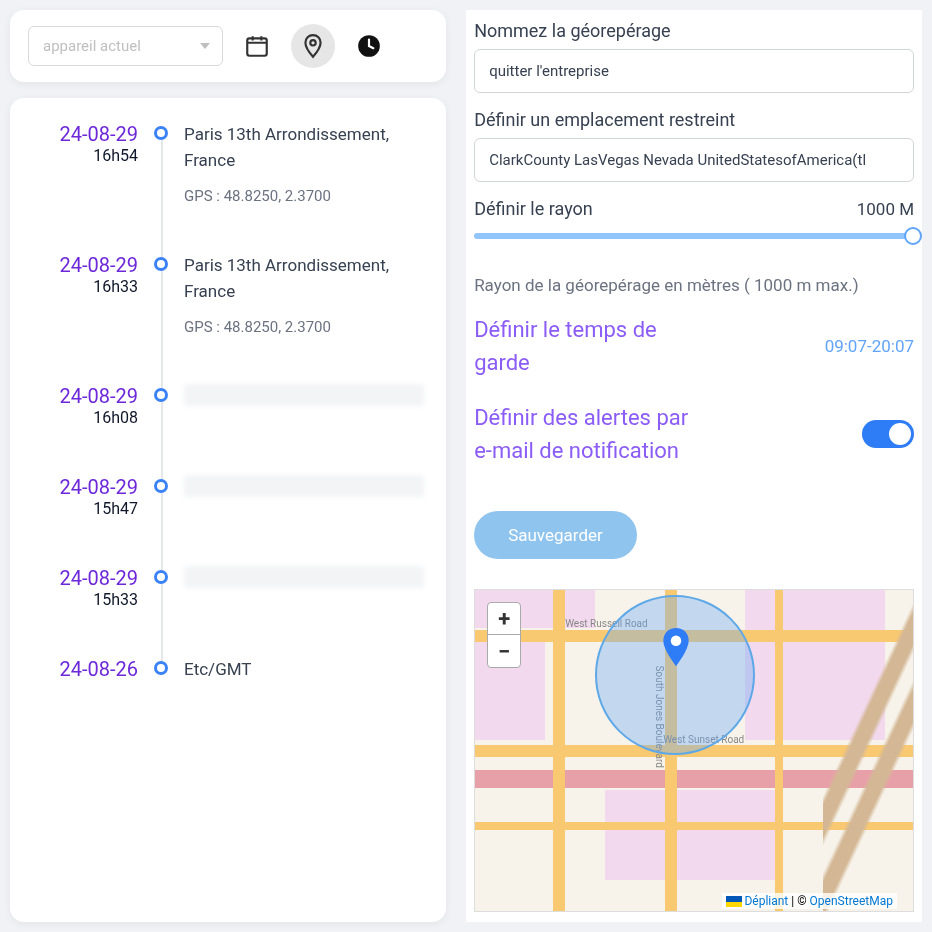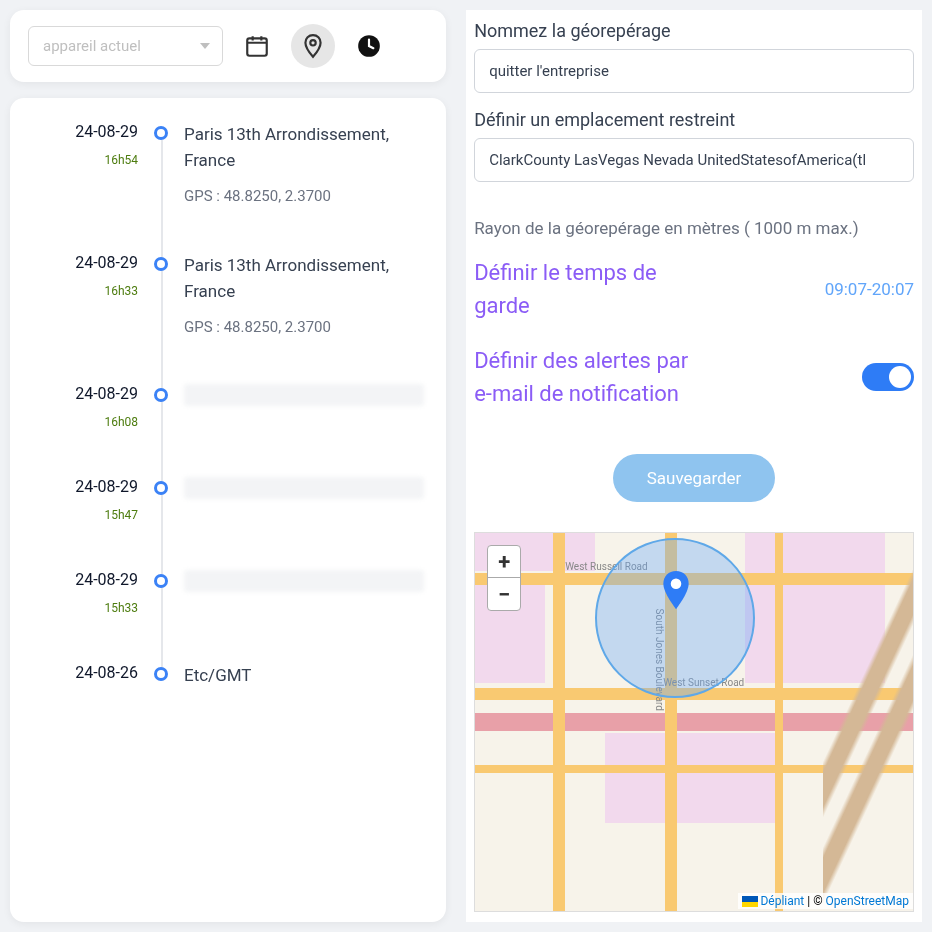--- a/index.html
+++ b/index.html
@@ -8,59 +8,59 @@
 .left-panel{width:470px;display:flex;flex-direction:column;gap:16px}
 .toolbar{background:#fff;border-radius:14px;padding:14px 18px;display:flex;align-items:center;gap:18px;box-shadow:0 2px 8px rgba(0,0,0,0.06)}
 .device-select{flex:0 0 auto;border:1px solid #d9d9d9;border-radius:6px;padding:10px 36px 10px 14px;color:#bfbfbf;font-size:15px;position:relative;cursor:pointer;width:195px}
 .device-select::after{content:"";position:absolute;right:12px;top:50%;transform:translateY(-50%);width:0;height:0;border-left:5px solid transparent;border-right:5px solid transparent;border-top:6px solid #bfbfbf}
 .toolbar-icon{width:32px;height:32px;display:flex;align-items:center;justify-content:center;cursor:pointer;border-radius:50%}
 .toolbar-icon.active{background:#e6e6e6;width:44px;height:44px}
 .toolbar-icon svg{width:26px;height:26px}
 .timeline{background:#fff;border-radius:14px;padding:24px 20px 0;flex:1;overflow:hidden;box-shadow:0 2px 8px rgba(0,0,0,0.06)}
 .timeline-item{display:flex;gap:16px;margin-bottom:48px;position:relative}
 .timeline-left{width:108px;text-align:right;flex-shrink:0}
-.timeline-date{color:#0f172a;font-size:16px}
-.timeline-time{color:#4d7c0f;font-size:12px;margin-top:12px}
+.timeline-date{color:#6d28d9;font-size:20px}
+.timeline-time{color:#0f172a;font-size:16px;margin-top:0}
 .timeline-dot{width:14px;height:14px;border:3px solid #3b82f6;border-radius:50%;background:#fff;flex-shrink:0;margin-top:4px;position:relative;z-index:2}
 .timeline-line{position:absolute;left:131px;top:18px;width:2px;height:calc(100% + 48px);background:#e5e7eb;z-index:1}
 .timeline-content{flex:1}
 .timeline-title{color:#374151;font-size:17px;line-height:1.5}
 .timeline-gps{color:#6b7280;font-size:15px;margin-top:14px}
 .timeline-blur{width:240px;height:22px;background:#f3f4f6;border-radius:3px;filter:blur(2px)}
 .right-panel{width:490px;background:#fff;padding:10px 8px;display:flex;flex-direction:column}
 .form-group{margin-bottom:16px}
 .form-label{color:#374151;font-size:18px;margin-bottom:8px;display:block}
 .form-input{width:100%;border:1px solid #d1d5db;border-radius:6px;padding:12px 14px;font-size:15px;color:#374151}
 .radius-row{display:flex;justify-content:space-between;align-items:center}
 .radius-value{color:#374151;font-size:17px}
 .slider{width:100%;height:6px;background:#93c5fd;border-radius:3px;position:relative;margin-top:14px}
 .slider-thumb{position:absolute;right:-8px;top:50%;transform:translateY(-50%);width:18px;height:18px;border:2px solid #60a5fa;background:#fff;border-radius:50%;cursor:pointer}
 .help-text{color:#6b7280;font-size:17px;margin-top:20px;margin-bottom:18px}
 .setting-row{display:flex;justify-content:space-between;align-items:center;margin-bottom:22px}
 .setting-label{color:#8b5cf6;font-size:22px;max-width:230px;line-height:1.5}
 .time-value{color:#60a5fa;font-size:17px}
 .toggle{width:52px;height:28px;background:#2e7cf6;border-radius:14px;position:relative;cursor:pointer}
 .toggle-knob{position:absolute;right:3px;top:3px;width:22px;height:22px;background:#fff;border-radius:50%}
-.button-row{display:flex;gap:22px;justify-content:center;margin:22px 0 30px}
+.button-row{display:flex;gap:22px;justify-content:flex-start;margin:22px 0 30px}
 .btn{padding:14px 34px;border-radius:26px;font-size:17px;cursor:pointer;border:none}
 .btn-primary{background:#8fc4ef;color:#fff}
 .btn-secondary{background:#fff;color:#3b82f6;border:1.5px solid #3b82f6}
 .map{position:relative;flex:1;min-height:280px;background:#f7f3ea;border:1px solid #ddd;overflow:hidden}
 .map-controls{position:absolute;top:12px;left:12px;background:#fff;border:1px solid #aaa;border-radius:4px;z-index:5}
 .map-zoom{width:32px;height:32px;display:flex;align-items:center;justify-content:center;font-size:22px;font-weight:bold;cursor:pointer;color:#333}
 .map-zoom:first-child{border-bottom:1px solid #aaa}
 .map-road-h{position:absolute;left:0;right:0;height:12px;background:#f9c971}
 .map-road-v{position:absolute;top:0;bottom:0;width:12px;background:#f9c971}
 .map-hwy{position:absolute;left:0;right:0;height:18px;background:#e8a0a8}
 .map-block{position:absolute;background:#f2d9ed}
 .map-circle{position:absolute;left:120px;top:5px;width:160px;height:160px;border:2px solid #5fa8e8;background:rgba(96,165,250,0.35);border-radius:50%;z-index:3}
 .map-pin{position:absolute;left:188px;top:38px;z-index:4}
 .map-pin svg{width:26px;height:38px}
 .map-label{position:absolute;font-size:10px;color:#888;z-index:2;white-space:nowrap}
-.map-attr{position:absolute;bottom:2px;right:0;font-size:12px;background:rgba(255,255,255,0.8);padding:1px 4px;z-index:6}
+.map-attr{position:absolute;bottom:2px;right:16px;font-size:12px;background:rgba(255,255,255,0.8);padding:1px 4px;z-index:6}
 .map-attr a{color:#0078d4;text-decoration:none}
 .flag{display:inline-block;width:16px;height:11px;background:linear-gradient(to bottom,#0057b7 50%,#ffd700 50%);vertical-align:middle;margin-right:2px}
 </style>
 </head>
 <body>
 
 <div class="container">
   <div class="left-panel">
     <div class="toolbar">
       <div class="device-select">appareil actuel</div>
@@ -155,20 +155,29 @@
   </div>
 
   <div class="right-panel">
     <div class="form-group">
       <label class="form-label">Nommez la géorepérage</label>
       <input class="form-input" value="quitter l'entreprise" style="">
     </div>
     <div class="form-group">
       <label class="form-label">Définir un emplacement restreint</label>
       <input class="form-input" value="ClarkCounty LasVegas Nevada UnitedStatesofAmerica(tl" style="">
+    </div>
+    <div class="form-group">
+      <div class="radius-row">
+        <span class="form-label" style="margin:0">Définir le rayon</span>
+        <span class="radius-value">1000 M</span>
+      </div>
+      <div class="slider">
+        <div class="slider-thumb"></div>
+      </div>
     </div>
     <div class="help-text">Rayon de la géorepérage en mètres ( 1000 m max.)</div>
     <div class="setting-row">
       <span class="setting-label">Définir le temps de garde</span>
       <span class="time-value">09:07-20:07</span>
     </div>
     <div class="setting-row">
       <span class="setting-label">Définir des alertes par e-mail de notification</span>
       <div class="toggle">
           <div class="toggle-knob"></div>

